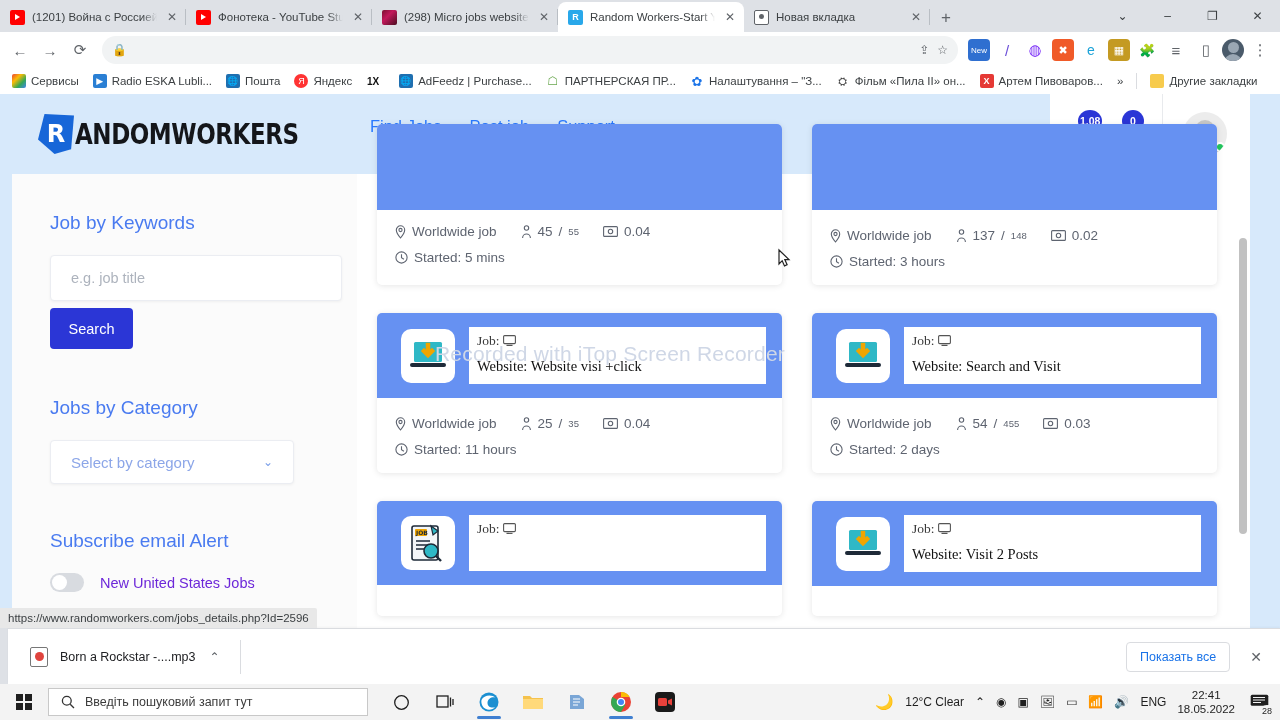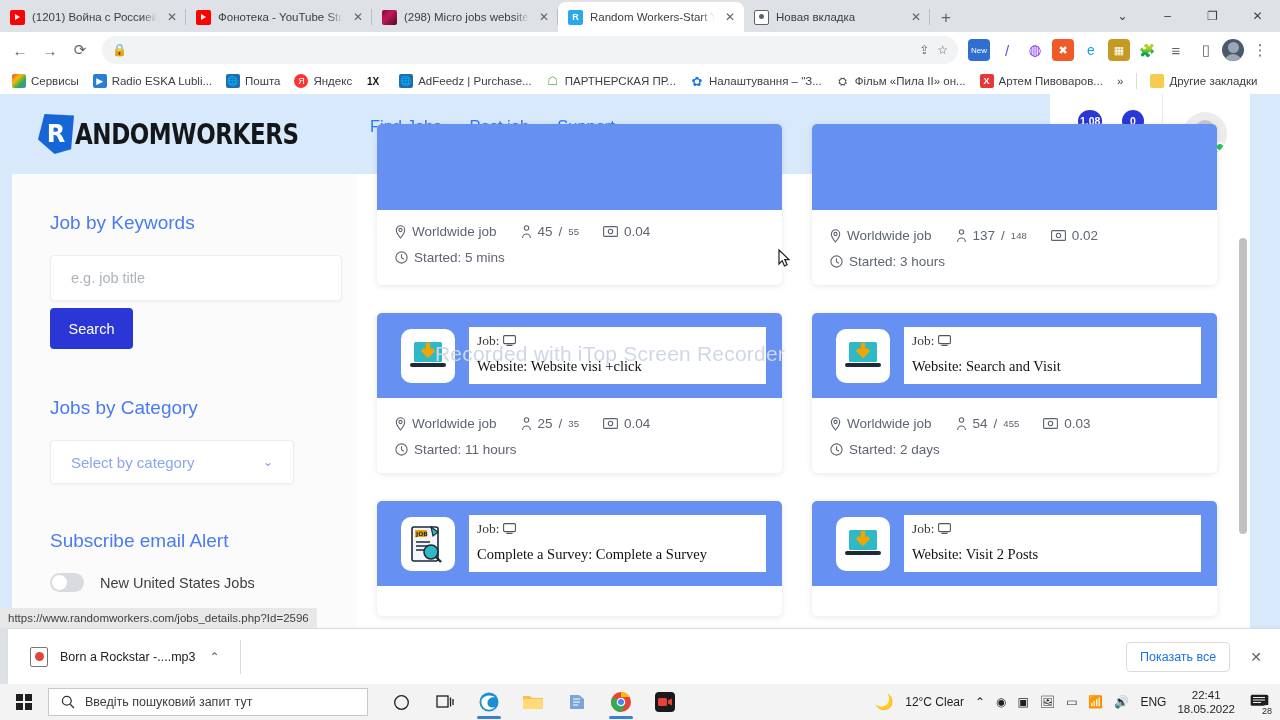--- a/index.html
+++ b/index.html
@@ -154,21 +154,21 @@
     width:244px; height:44px; background:#fff; border:1px solid #ebedf2; border-radius:4px;
     display:flex; align-items:center; padding:0 20px; font-size:15px; color:#8ca6e8;
     box-shadow:0 1px 3px rgba(0,0,0,.05); justify-content:space-between;
   }
   .sel-caret{ color:#7a9ee8; font-size:12px;}
   .toggle-row { display:flex; align-items:center; gap:16px; }
   .toggle { width:34px; height:19px; border-radius:10px; background:#d8dbe0; position:relative;
      flex:0 0 34px;}
   .toggle::after{content:"";position:absolute;left:2px;top:2px;width:15px;height:15px;
      border-radius:50%;background:#fff;}
-  .toggle-label{ font-size:14.5px; color:#404040;}
+  .toggle-label{ font-size:14.5px; color:#6d28d9;}
 
   
   .jobs { flex:1 1 auto; position:relative; padding:0 14px 0 20px; }
   .card-row { display:flex; gap:30px; }
   .card { width:405px; flex:0 0 405px; background:#fff; border-radius:5px;
      box-shadow:0 1px 6px rgba(0,0,0,.10); overflow:hidden; }
   .card-head { background:#6691f2; padding:0; position:relative; }
   .card-head-inner { display:flex; align-items:center; gap:14px; padding:14px 16px 14px 24px;}
   .job-icon { width:54px; height:54px; flex:0 0 54px; border-radius:10px; background:#fff;
      display:flex; align-items:center; justify-content:center; position:relative; }
@@ -628,21 +628,20 @@
                   </svg>
                 </div>
                 <div class="job-info">
                   <div class="job-label">
                     <span>Job:</span>
                     <svg width="13" height="11" viewBox="0 0 13 11" style="vertical-align:-1px">
                         <rect x="0.6" y="0.6" width="11.8" height="8" rx="1" fill="none" stroke="#555" stroke-width="1.1"></rect>
                         <path d="M3.5 10.4h6" stroke="#555" stroke-width="1.1"></path>
                       </svg>
                   </div>
-                  <div class="job-title">Complete a Survey: Complete a Survey</div>
                 </div>
               </div>
             </div>
             <div class="card-body"></div>
           </div>
 
           <div class="card">
             <div class="card-head">
               <div class="card-head-inner">
                 <div class="job-icon">

